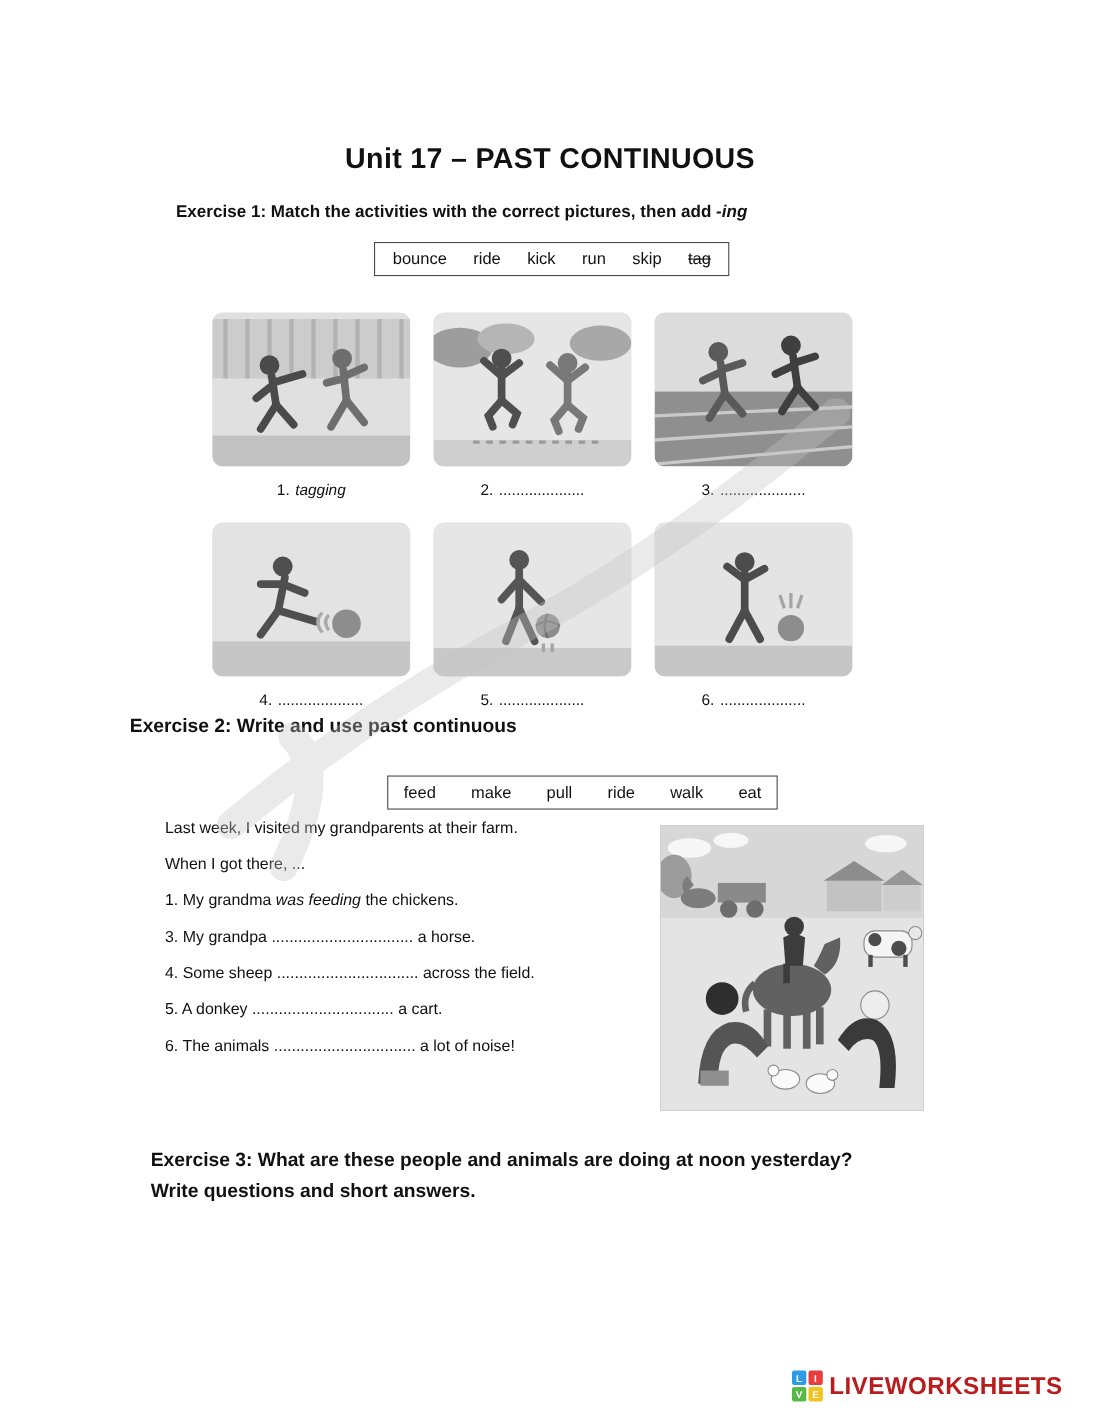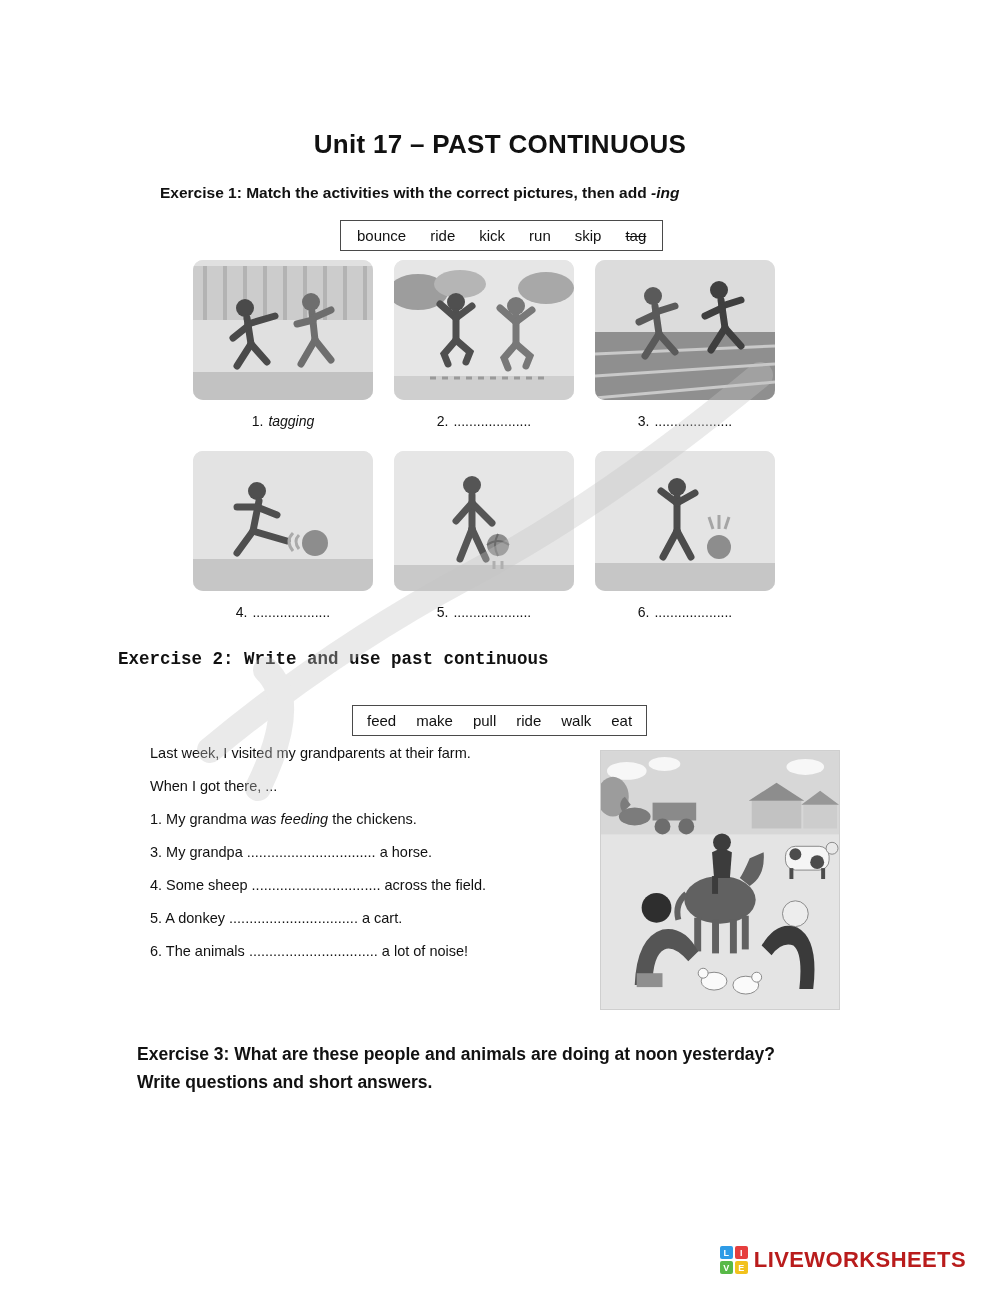--- a/index.html
+++ b/index.html
@@ -31,41 +31,41 @@
   }
   .ex1-heading em { font-style: italic; }
 
   .word-bank {
     position: absolute;
     border: 1.5px solid #4a4a4a;
     display: flex; align-items: center;
     font-size: 15px; background: #fff;
   }
   .wb1 { left: 340px; top: 220px; padding: 6px 16px; gap: 24px; justify-content: center; }
-  .wb2 { left: 352px; top: 705px; padding: 6px 14px; gap: 20px; }
+  .wb2 { left: 352px; top: 705px; padding: 6px 14px; gap: 32px; }
   .struck { text-decoration: line-through; }
 
   .pictures {
-    position: absolute; left: 193px; top: 260px;
+    position: absolute; left: 193px; top: 284px;
     display: grid;
     grid-template-columns: repeat(3, 180px);
     column-gap: 55px; row-gap: 21px; gap: 21px;
   }
   .pic-cell { display: flex; flex-direction: column; align-items: center; }
   .pic-card {
     width: 180px; height: 140px; border-radius: 10px;
     overflow: hidden; background: #e3e3e3;
   }
   .pic-card svg { display: block; width: 100%; height: 100%; }
   .pic-caption { margin-top: 13px; font-size: 14px; height: 17px; }
   .pic-caption .cap-num { margin-right: 5px; }
 
   .ex2-heading {
     position: absolute; left: 118px; top: 634px;
-    font-size: 17.5px; font-weight: bold; font-family: Liberation Mono, monospace;
+    font-size: 17.5px; font-weight: bold;
   }
 
   .ex2-text {
     position: absolute; left: 150px; top: 744px; width: 450px;
     font-size: 14.5px;
   }
   .ex2-text p { margin: 0 0 15px; line-height: 18px; }
   .ex2-text .sentence em { font-style: italic; }
 
   .farm-card {

